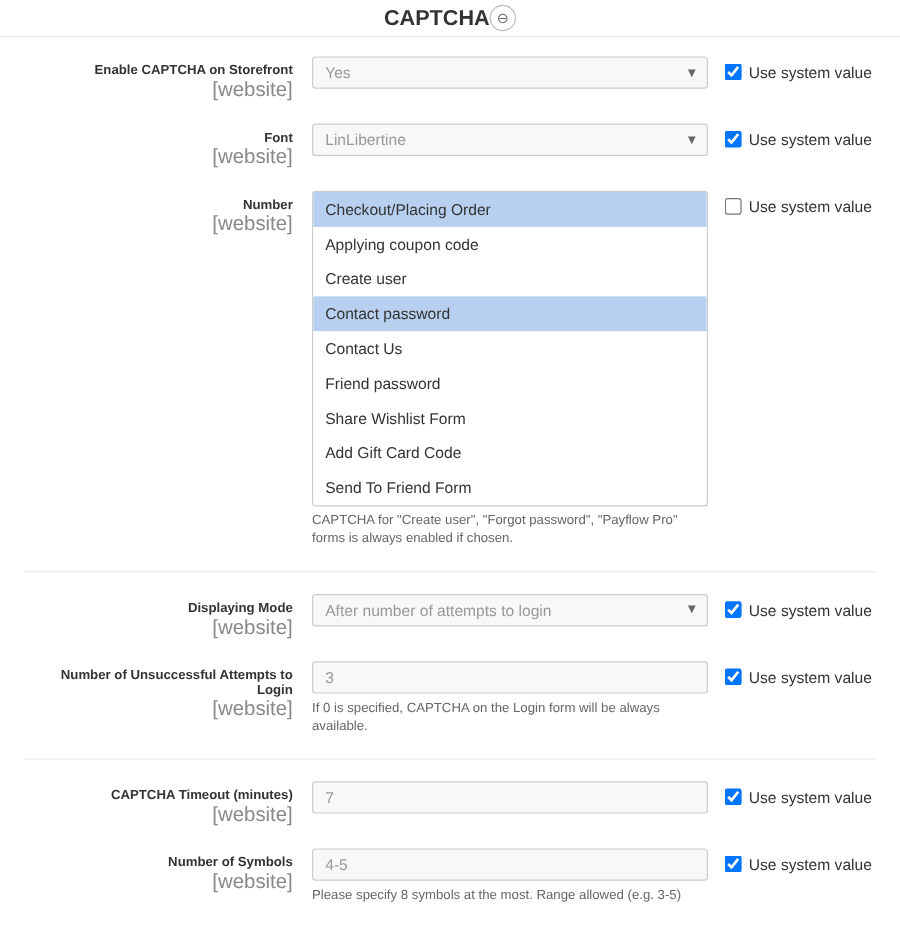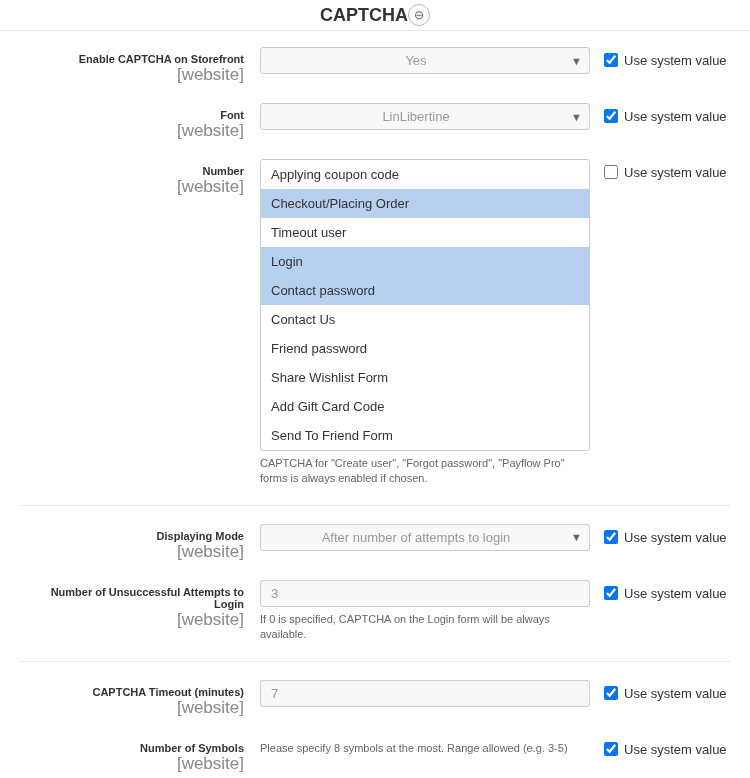--- a/index.html
+++ b/index.html
@@ -81,21 +81,20 @@
       width: 100%;
       padding: 5px 28px 5px 10px;
       border: 1px solid #ccc;
       border-radius: 3px;
       background: #f8f8f8;
       color: #999;
       font-size: 13px;
       appearance: none;
       -webkit-appearance: none;
       cursor: pointer;
-      text-align: center;
     }
     .select-arrow {
       position: absolute;
       right: 8px;
       top: 50%;
       transform: translateY(-50%);
       pointer-events: none;
       color: #666;
       font-size: 11px;
     }
@@ -206,24 +205,23 @@
     </div>
   </div>
 
   <div class="form-row forms-row">
     <div class="form-label-col">
       <span class="form-label">Number</span>
       <span class="form-label-sub">[website]</span>
     </div>
     <div class="form-control-col">
       <div class="listbox-container">
+        <div class="listbox-item selected">Checkout/Placing Order</div>
         <div class="listbox-item">Applying coupon code</div>
-        <div class="listbox-item selected">Checkout/Placing Order</div>
-        <div class="listbox-item">Timeout user</div>
-        <div class="listbox-item selected">Login</div>
+        <div class="listbox-item">Create user</div>
         <div class="listbox-item selected">Contact password</div>
         <div class="listbox-item">Contact Us</div>
         <div class="listbox-item">Friend password</div>
         <div class="listbox-item">Share Wishlist Form</div>
         <div class="listbox-item">Add Gift Card Code</div>
         <div class="listbox-item">Send To Friend Form</div>
       </div>
       <div class="help-text">CAPTCHA for "Create user", "Forgot password", "Payflow Pro" forms is always enabled if chosen.</div>
     </div>
     <div class="form-system-col">
@@ -291,20 +289,21 @@
       </label>
     </div>
   </div>
 
   <div class="form-row">
     <div class="form-label-col">
       <span class="form-label">Number of Symbols</span>
       <span class="form-label-sub">[website]</span>
     </div>
     <div class="form-control-col">
+      <input type="text" class="text-input" value="4-5" style="">
       <div class="help-text">Please specify 8 symbols at the most. Range allowed (e.g. 3-5)</div>
     </div>
     <div class="form-system-col">
       <label class="checkbox-label">
         <input type="checkbox" checked="" style="">
         <span>Use system value</span>
       </label>
     </div>
   </div>
 

